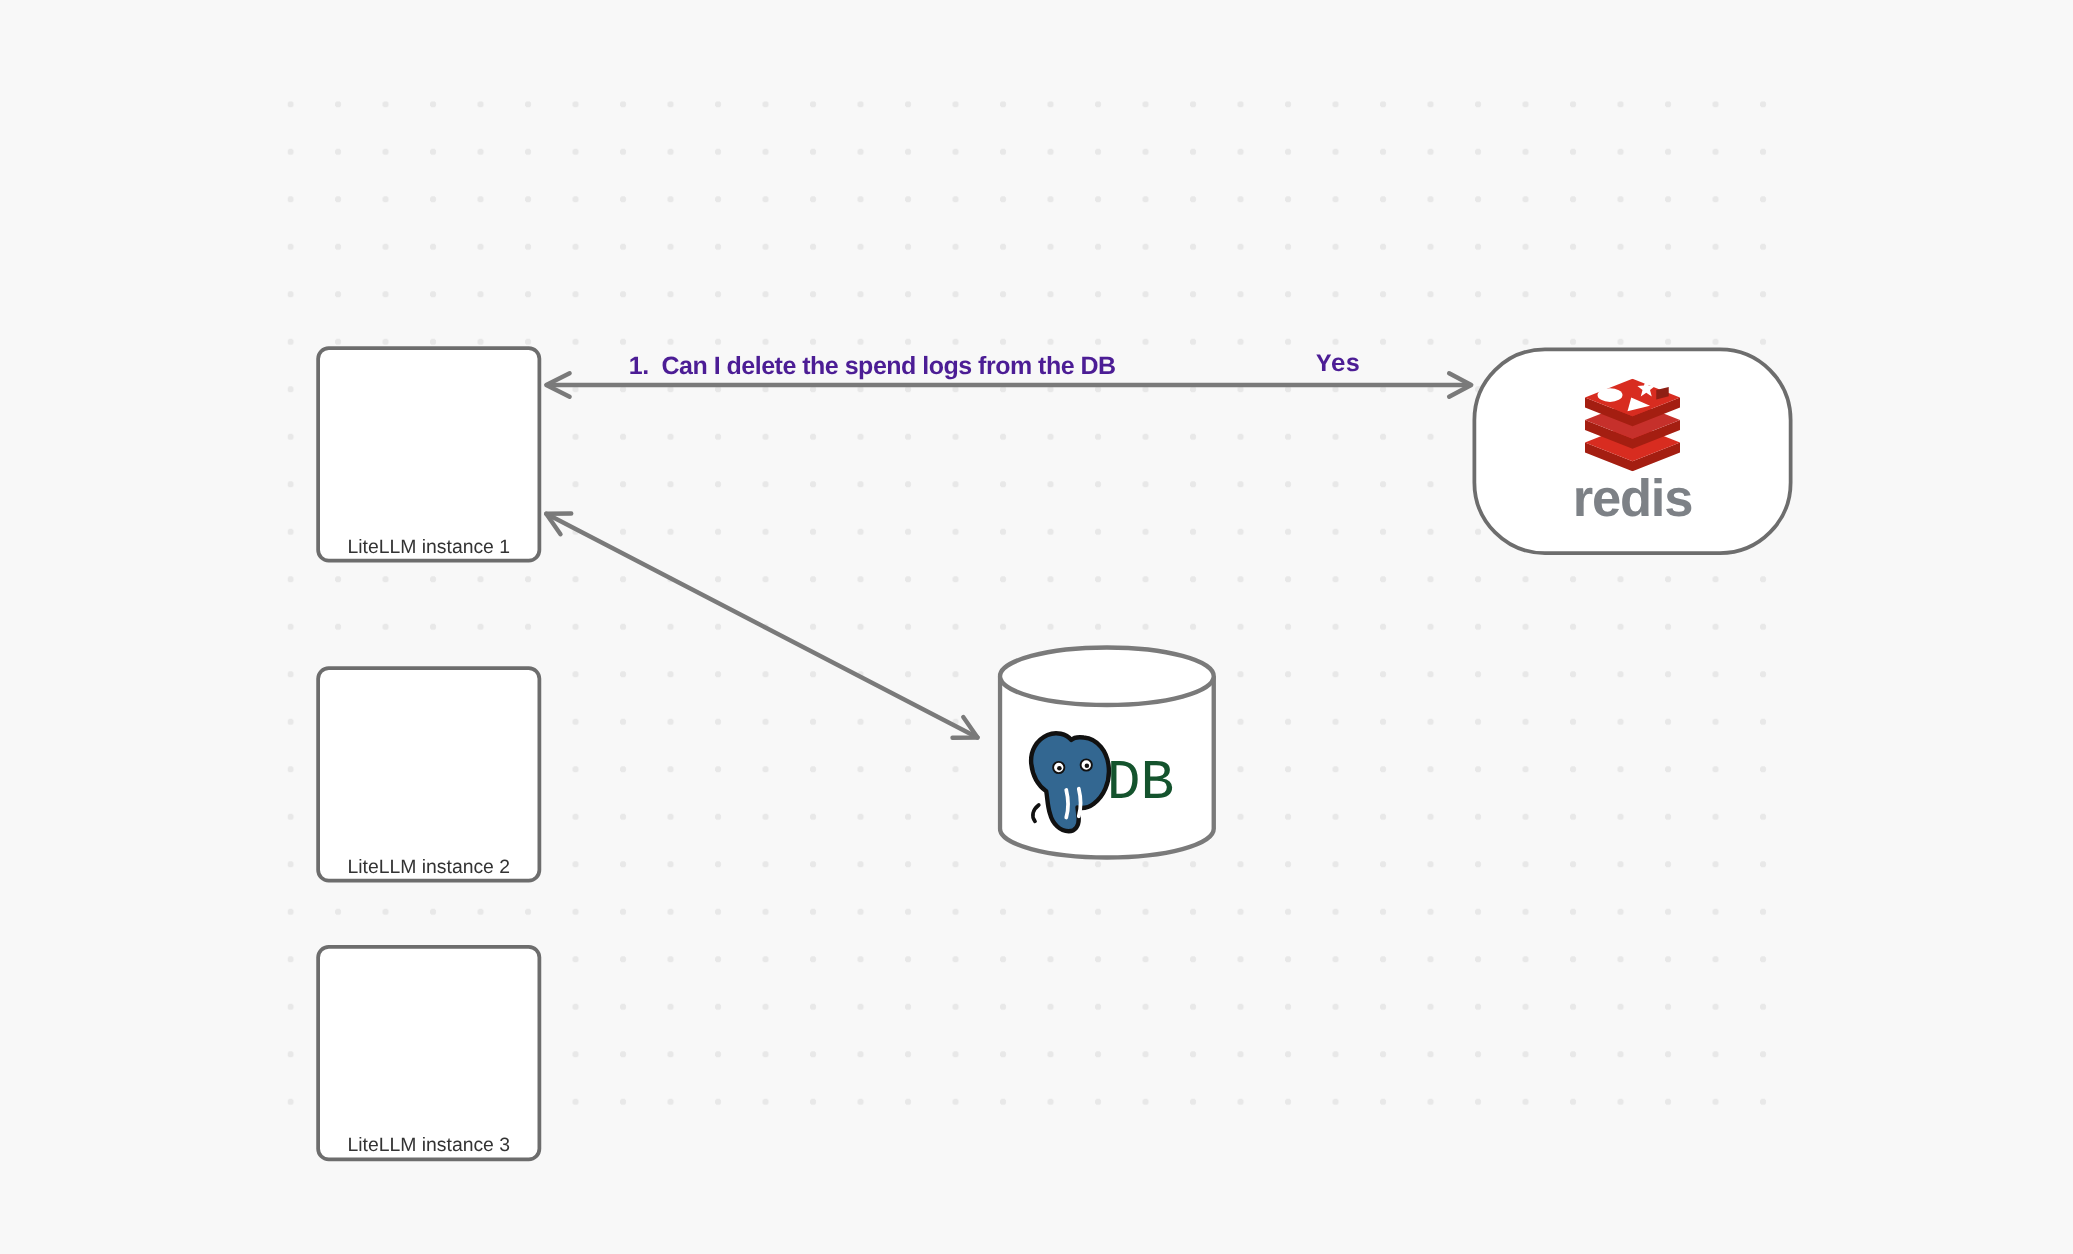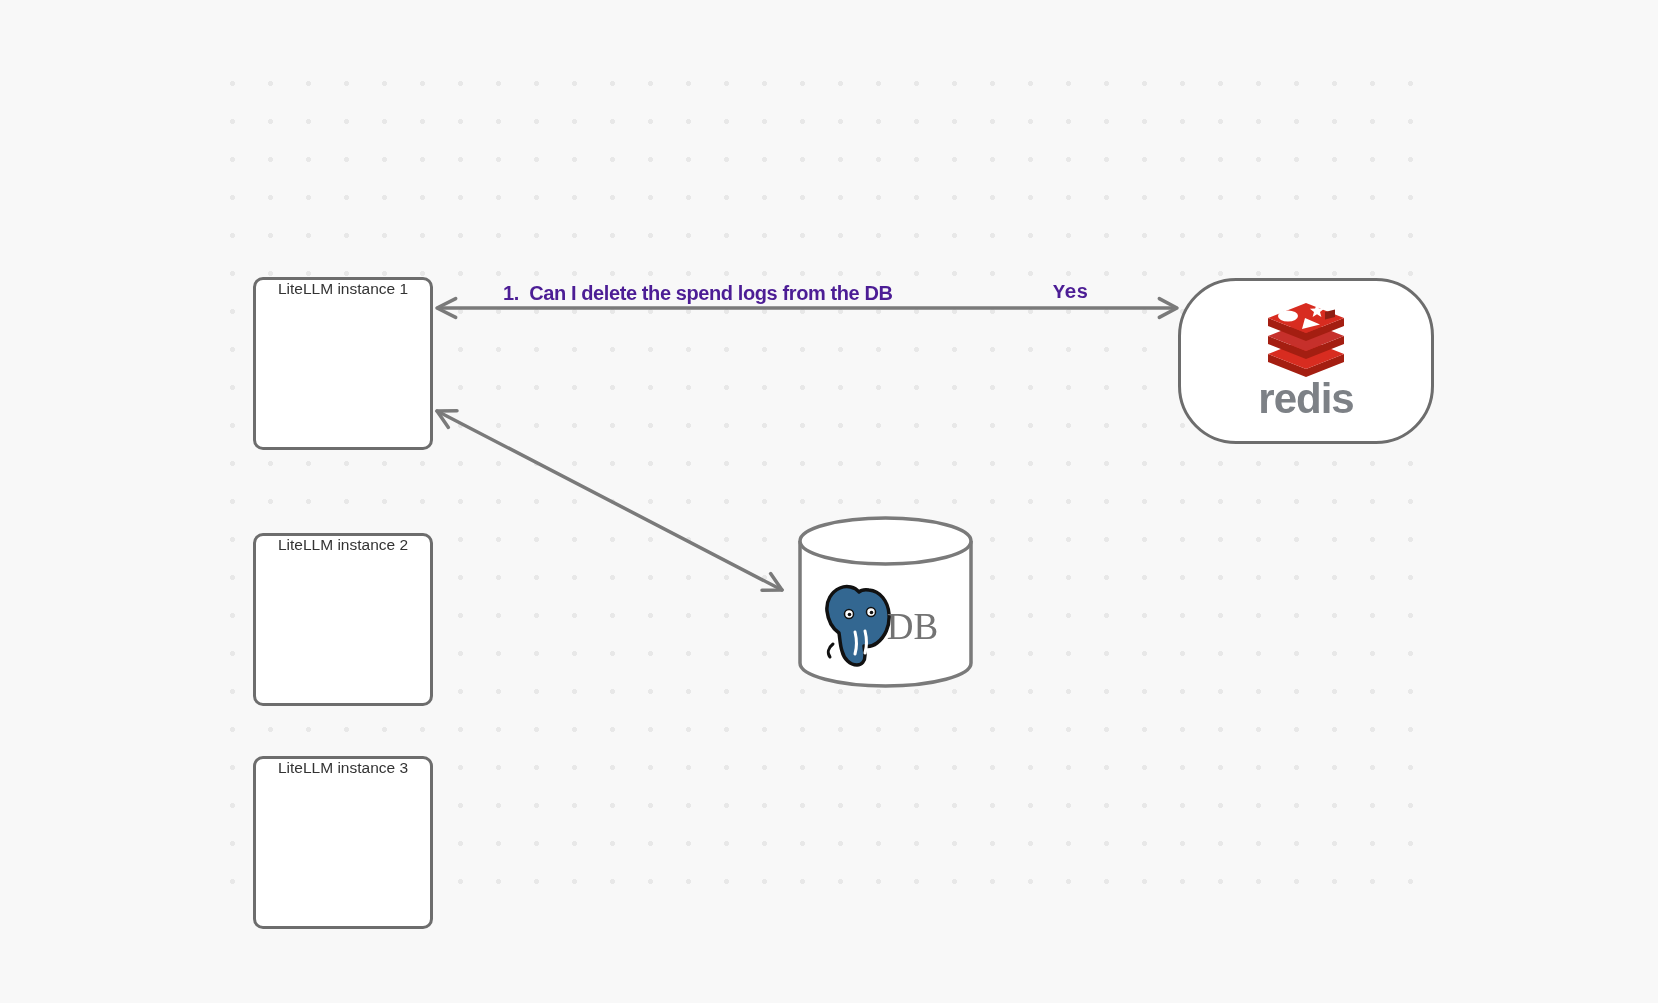--- a/index.html
+++ b/index.html
@@ -11,21 +11,21 @@
   
   .dots {
     position:absolute; left:229.5px; top:80.5px; width:1184px; height:806px;
     background-image: radial-gradient(circle at 2.5px 2.5px, #e8e8e8 2.4px, rgba(0,0,0,0) 2.7px);
     background-size: 38px 38px;
   }
   
   .node-box {
     position:absolute; left:253px; width:180px; height:173px;
     background:#ffffff; border:3.5px solid #6d6d6d; border-radius:10px;
-    box-sizing:border-box; display:flex; align-items:flex-start; justify-content:center;
+    box-sizing:border-box; display:flex; align-items:flex-end; justify-content:center;
   }
   .node-box .box-label { font-size:15.5px; color:#333333; }
   #box1 { top:277px; } #box2 { top:501px;margin-top:32px; } #box3 { top:756px; }
 
   
   .redis-node {
     position:absolute; left:1178px; top:278px; width:256px; height:166px;
     background:#ffffff; border:3.5px solid #6d6d6d; border-radius:58px;
     box-sizing:border-box; display:flex; flex-direction:column;
     align-items:center; justify-content:center;
@@ -37,21 +37,21 @@
 
   
   .db-node { position:absolute; left:798px; top:515px; width:175px; height:175px; }
   .db-node svg.cyl { position:absolute; left:0; top:0; }
   .db-content {
     position:absolute; left:0; right:0; top:60px; height:102px;
     display:flex; align-items:center; justify-content:center;
     transform:translateX(-7px);
   }
   .db-label {
-    font-family:Liberation Serif, serif; font-size:37px; color:#737373;
+    font-family:Liberation Mono, monospace; font-size:45px; color:#14532d;
     margin-left:-12px; line-height:1;
   }
 
   
   .arrows { position:absolute; left:0; top:0; pointer-events:none; }
 
   
   .edge-label {
     position:absolute; font-weight:bold; font-size:20px; letter-spacing:-0.4px;
     color:#4c1d95; white-space:pre; line-height:1.1;

